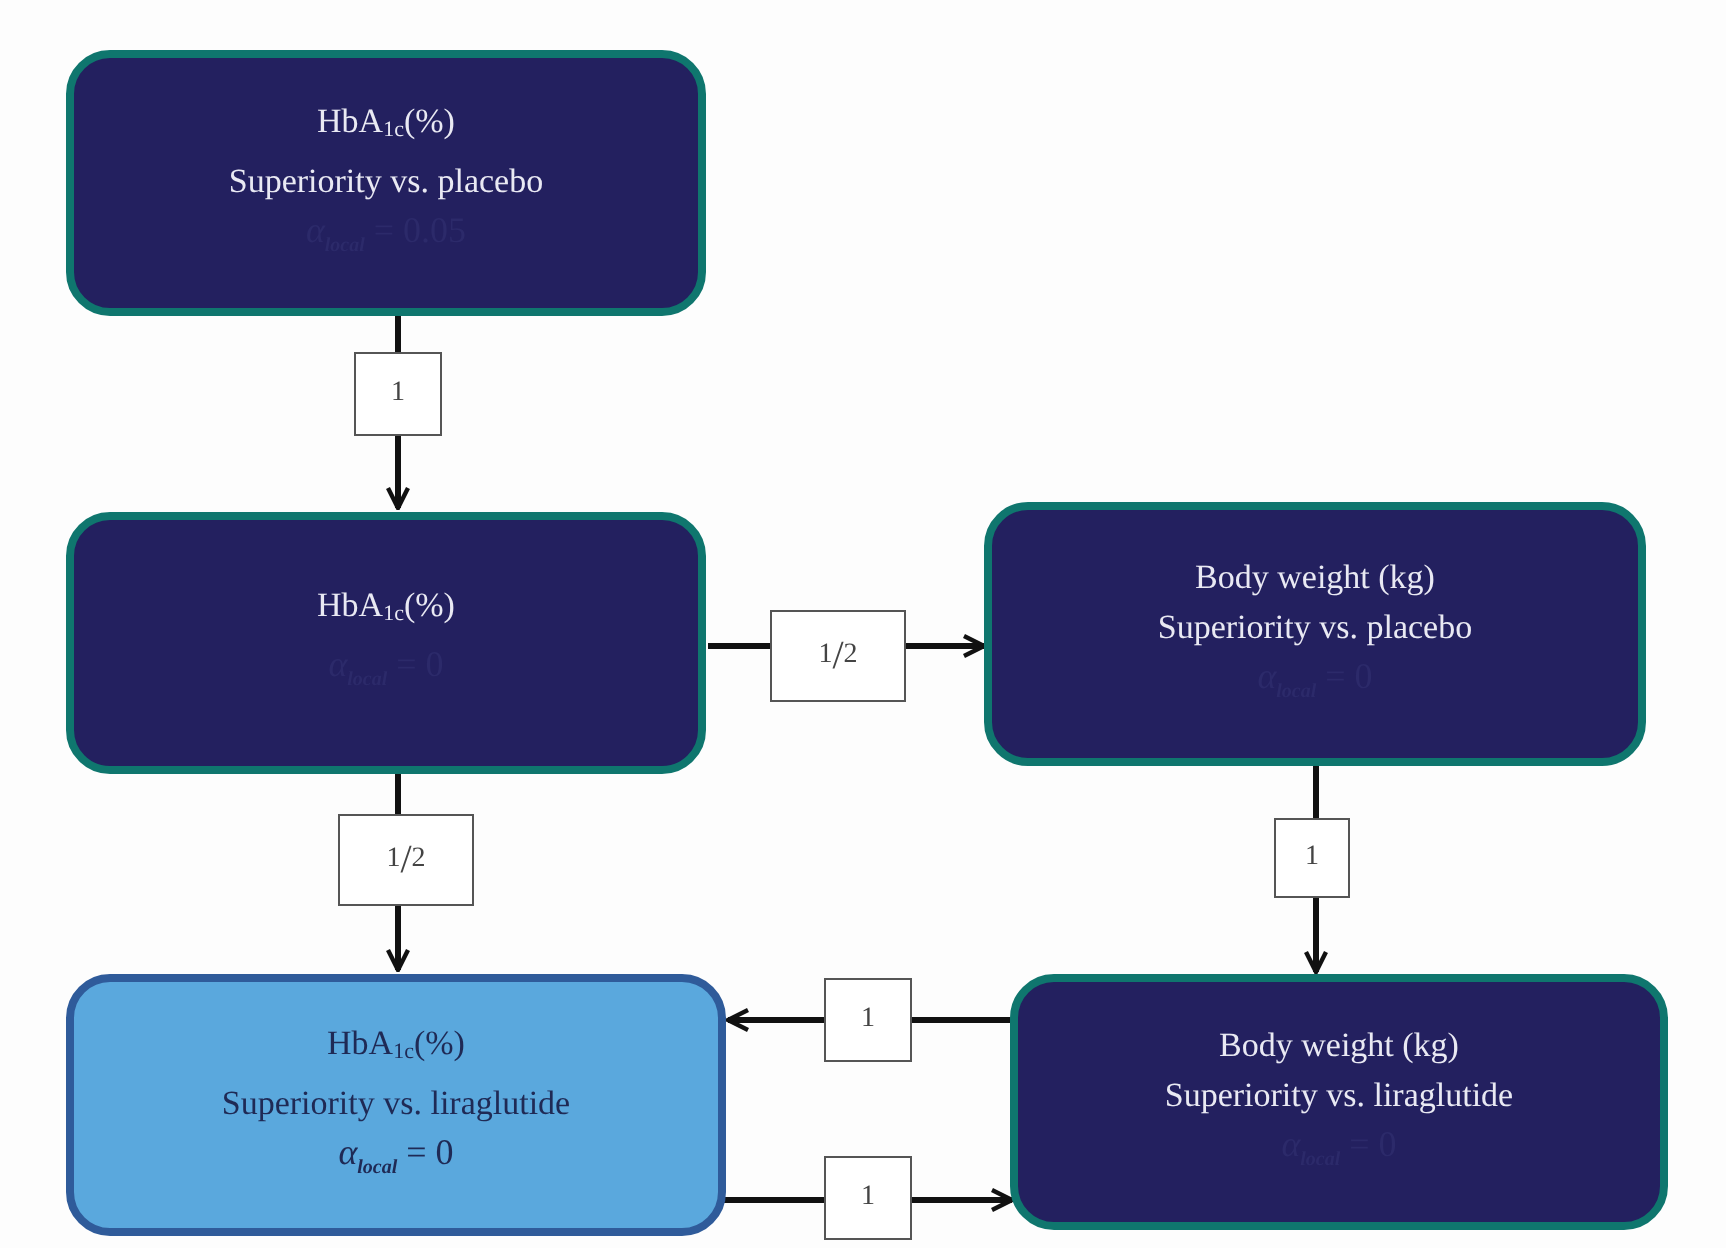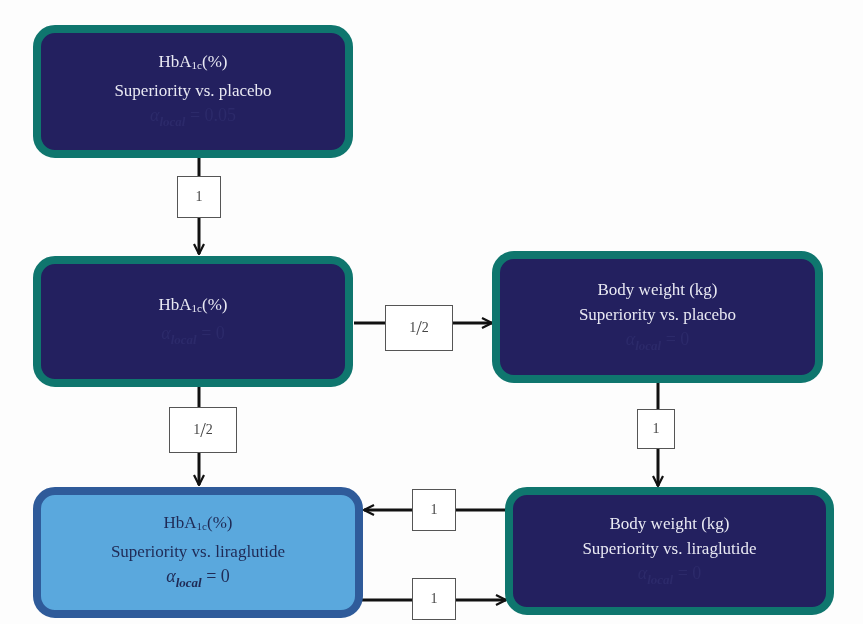--- a/index.html
+++ b/index.html
@@ -1,26 +1,26 @@
 <!DOCTYPE html>
 <html><head>
 <meta charset="utf-8">
 <style>
   html, body { margin:0; padding:0; background:#ffffff; }
   #canvas { position:relative; width:863px; height:624px; background:#fdfdfd; overflow:hidden; font-family:"Liberation Serif","DejaVu Serif",serif; }
-  .node { position:absolute; box-sizing:border-box; border-radius:22px; border:8px solid #0f766e;
+  .node { position:absolute; box-sizing:border-box; border-radius:22px; border:4px solid #0f766e;
           display:flex; flex-direction:column; align-items:center; justify-content:center; text-align:center;
           color:#e9e9f3; font-size:17px; line-height:25px; }
   .node.dark { background:#23205f; }
   .node.light { background:#5aa8dd; border-color:#2f5b9a; color:#1f2a55; }
   .node.dark .alpha { color:#2c2a6a; }
   .node.light .alpha { color:#1f2a55; }
   .alpha { font-size:18px; }
   .alpha i { font-style:italic; }
-  .alpha sub { font-size:13px; font-style:italic; font-weight:bold; }
+  .alpha sub { font-size:10px; font-style:italic; font-weight:bold; }
   .hb sub { font-size:11px; vertical-align:-2px; }
   .wbox { position:absolute; box-sizing:border-box; background:#ffffff; border:1.5px solid #555;
           display:flex; align-items:center; justify-content:center; color:#444; font-size:14px; }
   .wbox.frac { font-size:20px; }
   svg#edges { position:absolute; left:0; top:0; }
 </style>
 </head>
 <body>
 
 <div id="canvas">

